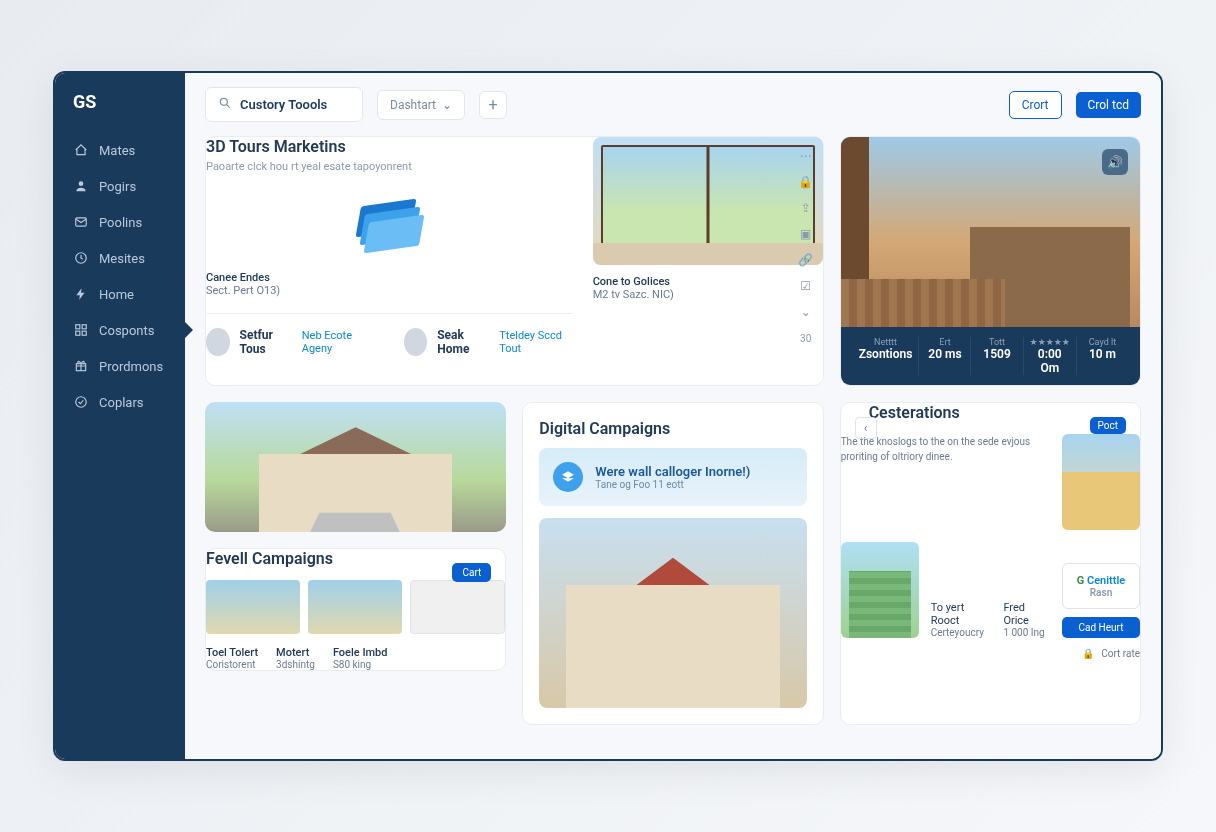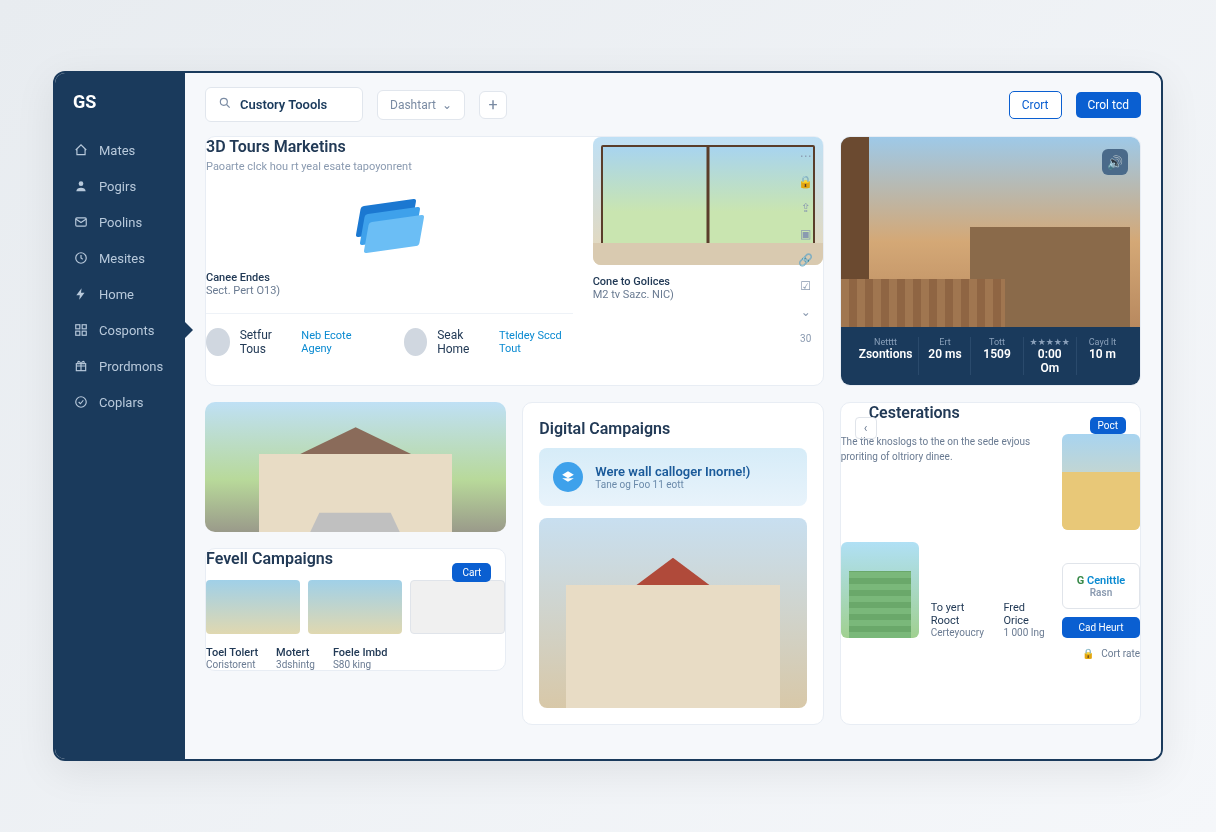--- a/index.html
+++ b/index.html
@@ -32,21 +32,21 @@
 .floor { position:absolute; bottom:0; left:0; right:0; height:22px; background:#d9cab0; }
 .stack-icon { width:70px; height:50px; position:relative; margin:18px auto; }
 .stack-layer { position:absolute; width:56px; height:30px; background:#3ea1eb; border-radius:3px; transform:rotate(-8deg) skewX(-18deg); }
 .stack-layer.l1 { top:0; left:4px; background:#1b78d1; }
 .stack-layer.l2 { top:8px; left:8px; background:#3ea1eb; }
 .stack-layer.l3 { top:16px; left:12px; background:#6bbef5; }
 .card-meta { font-size:11px; color:#6a7b92; }
 .card-meta .m1 { color:#223a56; font-weight:500; }
 .agents-row { display:flex; align-items:center; gap:10px; margin-top:16px; padding-top:14px; border-top:1px solid #eef2f7; }
 .avatar { width:28px; height:28px; border-radius:50%; background:#d0d7e0; display:inline-block; }
-.agent-name { font-size:12px; font-weight:400; color:#223a56; }
+.agent-name { font-size:12px; font-weight:700; color:#223a56; }
 .agent-tag { font-size:11px; color:#0a8ad1; }
 .tool-rail { position:absolute; right:8px; top:10px; display:flex; flex-direction:column; gap:8px; }
 .tool-rail span { width:18px; height:18px; display:flex; align-items:center; justify-content:center; color:#8a9ab0; font-size:12px; cursor:pointer; }
 .hero-card { position:relative; padding:0; overflow:hidden; height:250px; }
 .hero-img { width:100%; height:190px; background:linear-gradient(180deg,#9ec9e8 0%, #d4a876 55%, #b8895f 100%); position:relative; }
 .hero-building { position:absolute; right:10px; bottom:0; width:160px; height:100px; background:#8a6a4a; }
 .hero-deck { position:absolute; bottom:0; left:0; width:55%; height:48px; background:repeating-linear-gradient(90deg,#a07650,#a07650 8px,#8f6543 8px,#8f6543 16px); }
 .hero-wall { position:absolute; left:0; top:0; width:28px; height:100%; background:#6b4a30; }
 .hero-sound { position:absolute; top:12px; right:12px; width:26px; height:26px; border-radius:6px; background:#4a6a8a; color:#fff; display:flex; align-items:center; justify-content:center; font-size:13px; cursor:pointer; }
 .hero-stats { position:absolute; bottom:0; left:0; right:0; background:#1a3a5c; display:flex; padding:10px 12px; }

